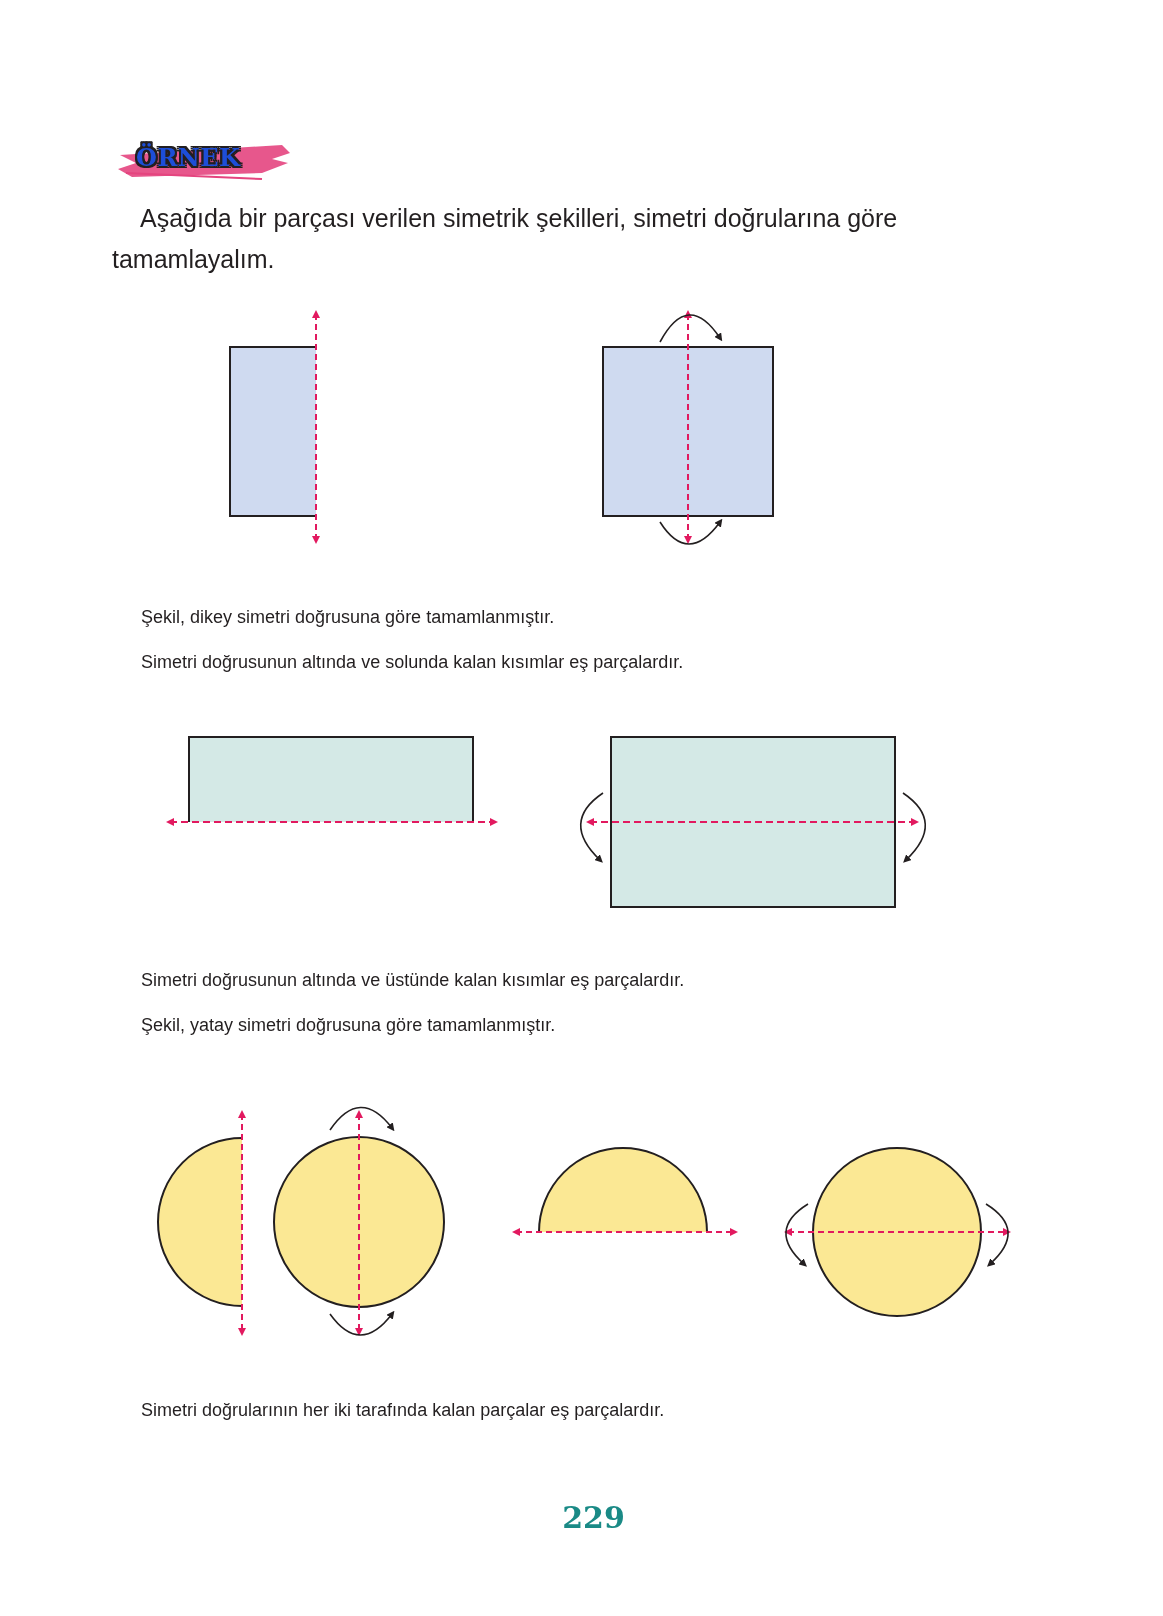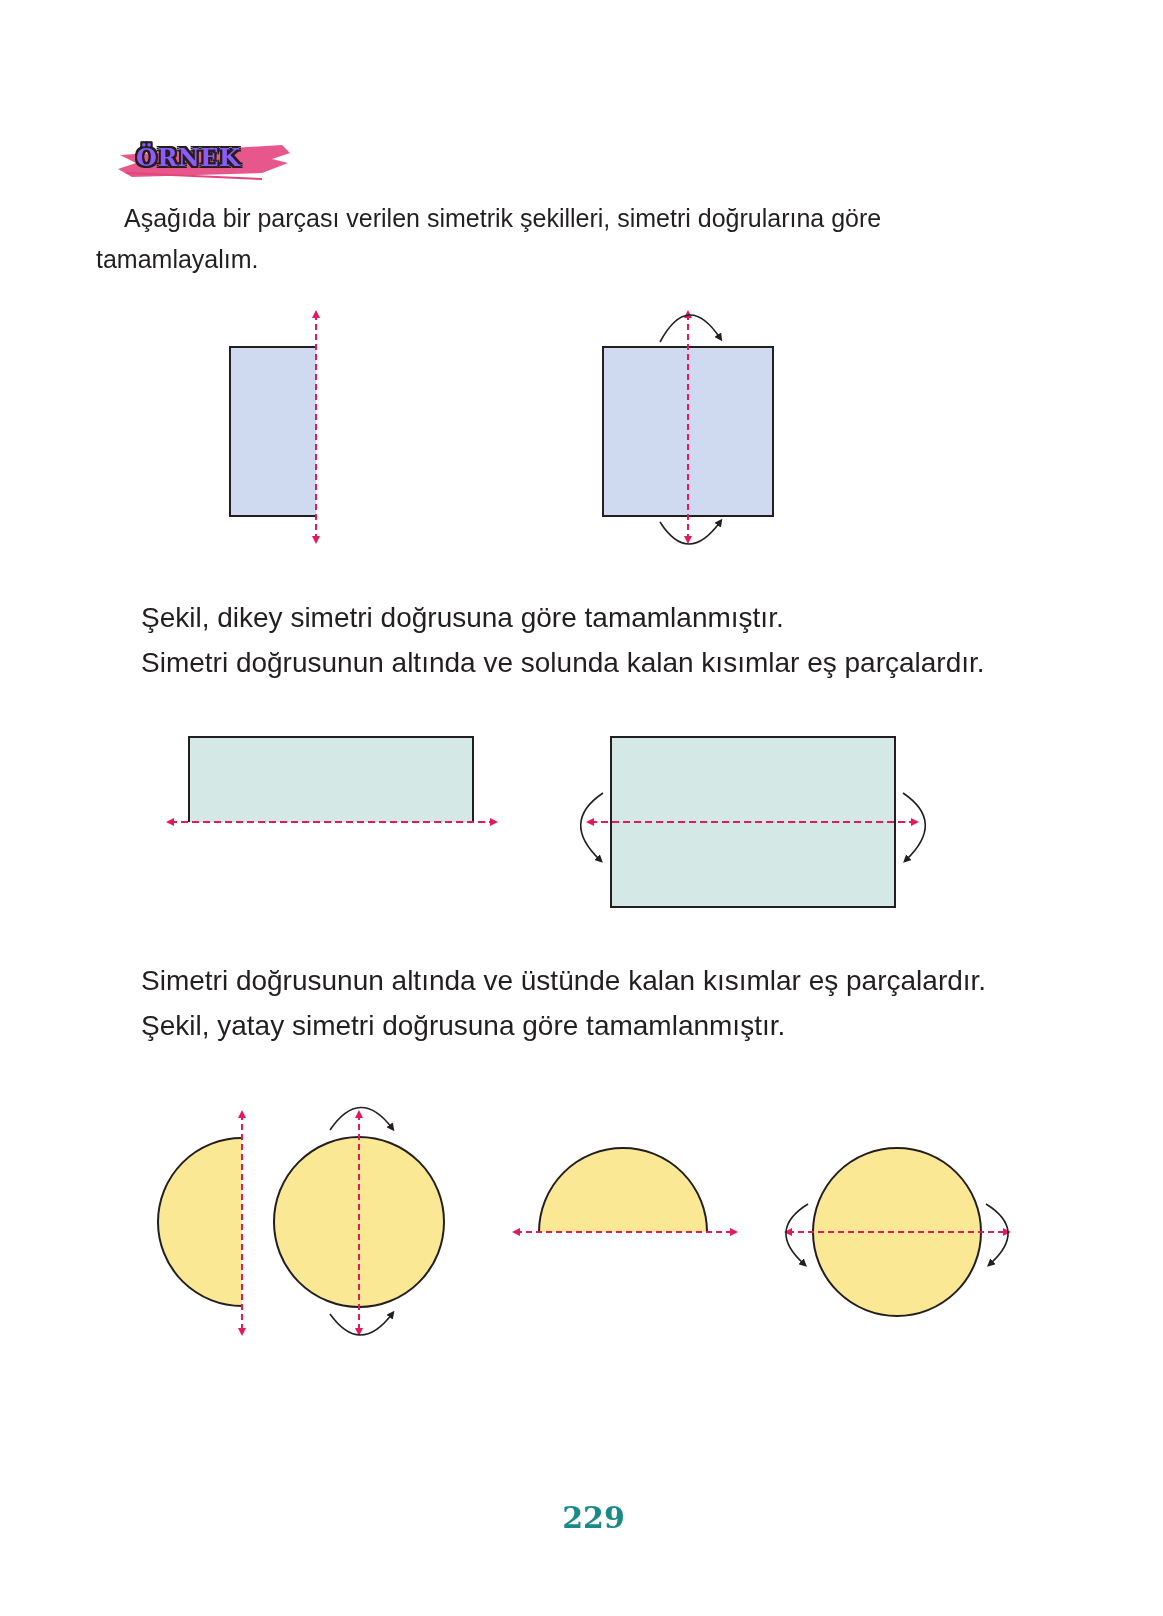--- a/index.html
+++ b/index.html
@@ -2,25 +2,25 @@
 <html><head>
 <meta charset="utf-8">
 <style>
   html, body { margin: 0; padding: 0; background: #ffffff; }
   body { width: 1163px; height: 1616px; position: relative; overflow: hidden;
          font-family: "Liberation Sans", sans-serif; color: #231f20; }
   .abs { position: absolute; }
   .badge { left: 112px; top: 133px; width: 180px; height: 52px; }
   .badge svg { position: absolute; left: 0; top: 0; }
   .badge-text { position: absolute; left: 24px; top: 10px; font-family: "DejaVu Serif", serif;
-    font-weight: bold; font-size: 24px; color: #8b5cf6; letter-spacing: 0.5px;
+    font-weight: bold; font-size: 24px; color: #1d4ed8; letter-spacing: 0.5px;
     text-shadow: -2px -2px 0 #231f20, 2px -2px 0 #231f20, -2px 2px 0 #231f20, 2px 2px 0 #231f20,
                  0 2px 0 #231f20, 0 -2px 0 #231f20, 2px 0 0 #231f20, -2px 0 0 #231f20; }
-  .intro { left: 96px; top: 198px; width: 945px; font-size: 25px; line-height: 41px; text-indent: 28px; }
-  .caption { font-size: 28px; line-height: 45px; left: 141px; width: 900px; }
+  .intro { left: 112px; top: 198px; width: 945px; font-size: 25px; line-height: 41px; text-indent: 28px; }
+  .caption { font-size: 18px; line-height: 45px; left: 141px; width: 900px; }
   .figure { position: absolute; }
   .pagenum { left: 12px; width: 1163px; text-align: center; top: 1500px;
     font-family: "DejaVu Serif", serif; font-weight: bold; font-size: 30px; color: #1a8a86; }
 </style>
 </head>
 <body>
 
 <div class="abs badge">
   <svg width="180" height="52">
     <path d="M8 22 L170 12 L178 20 L160 26 L176 30 L150 40 L20 44 L6 36 L24 30 Z" fill="#e4457f" opacity="0.9"></path>
@@ -118,15 +118,16 @@
 
   <g>
     <circle cx="897" cy="132" r="84" fill="#fbe894" stroke="#231f20" stroke-width="2"></circle>
     <line x1="788" y1="132" x2="1007" y2="132" stroke="#e2195f" stroke-width="2" stroke-dasharray="6,4" marker-start="url(#pinkArrow3)" marker-end="url(#pinkArrow3)"></line>
     <path d="M808 104 Q766 130 804 164" fill="none" stroke="#231f20" stroke-width="1.6" marker-end="url(#blackArrow3)"></path>
     <path d="M986 104 Q1028 130 990 164" fill="none" stroke="#231f20" stroke-width="1.6" marker-end="url(#blackArrow3)"></path>
   </g>
 </svg>
 
 <div class="abs caption" style="top:1388px">
+  <div>Simetri doğrularının her iki tarafında kalan parçalar eş parçalardır.</div>
 </div>
 
 <div class="abs pagenum">229</div>
 
 </body></html>

